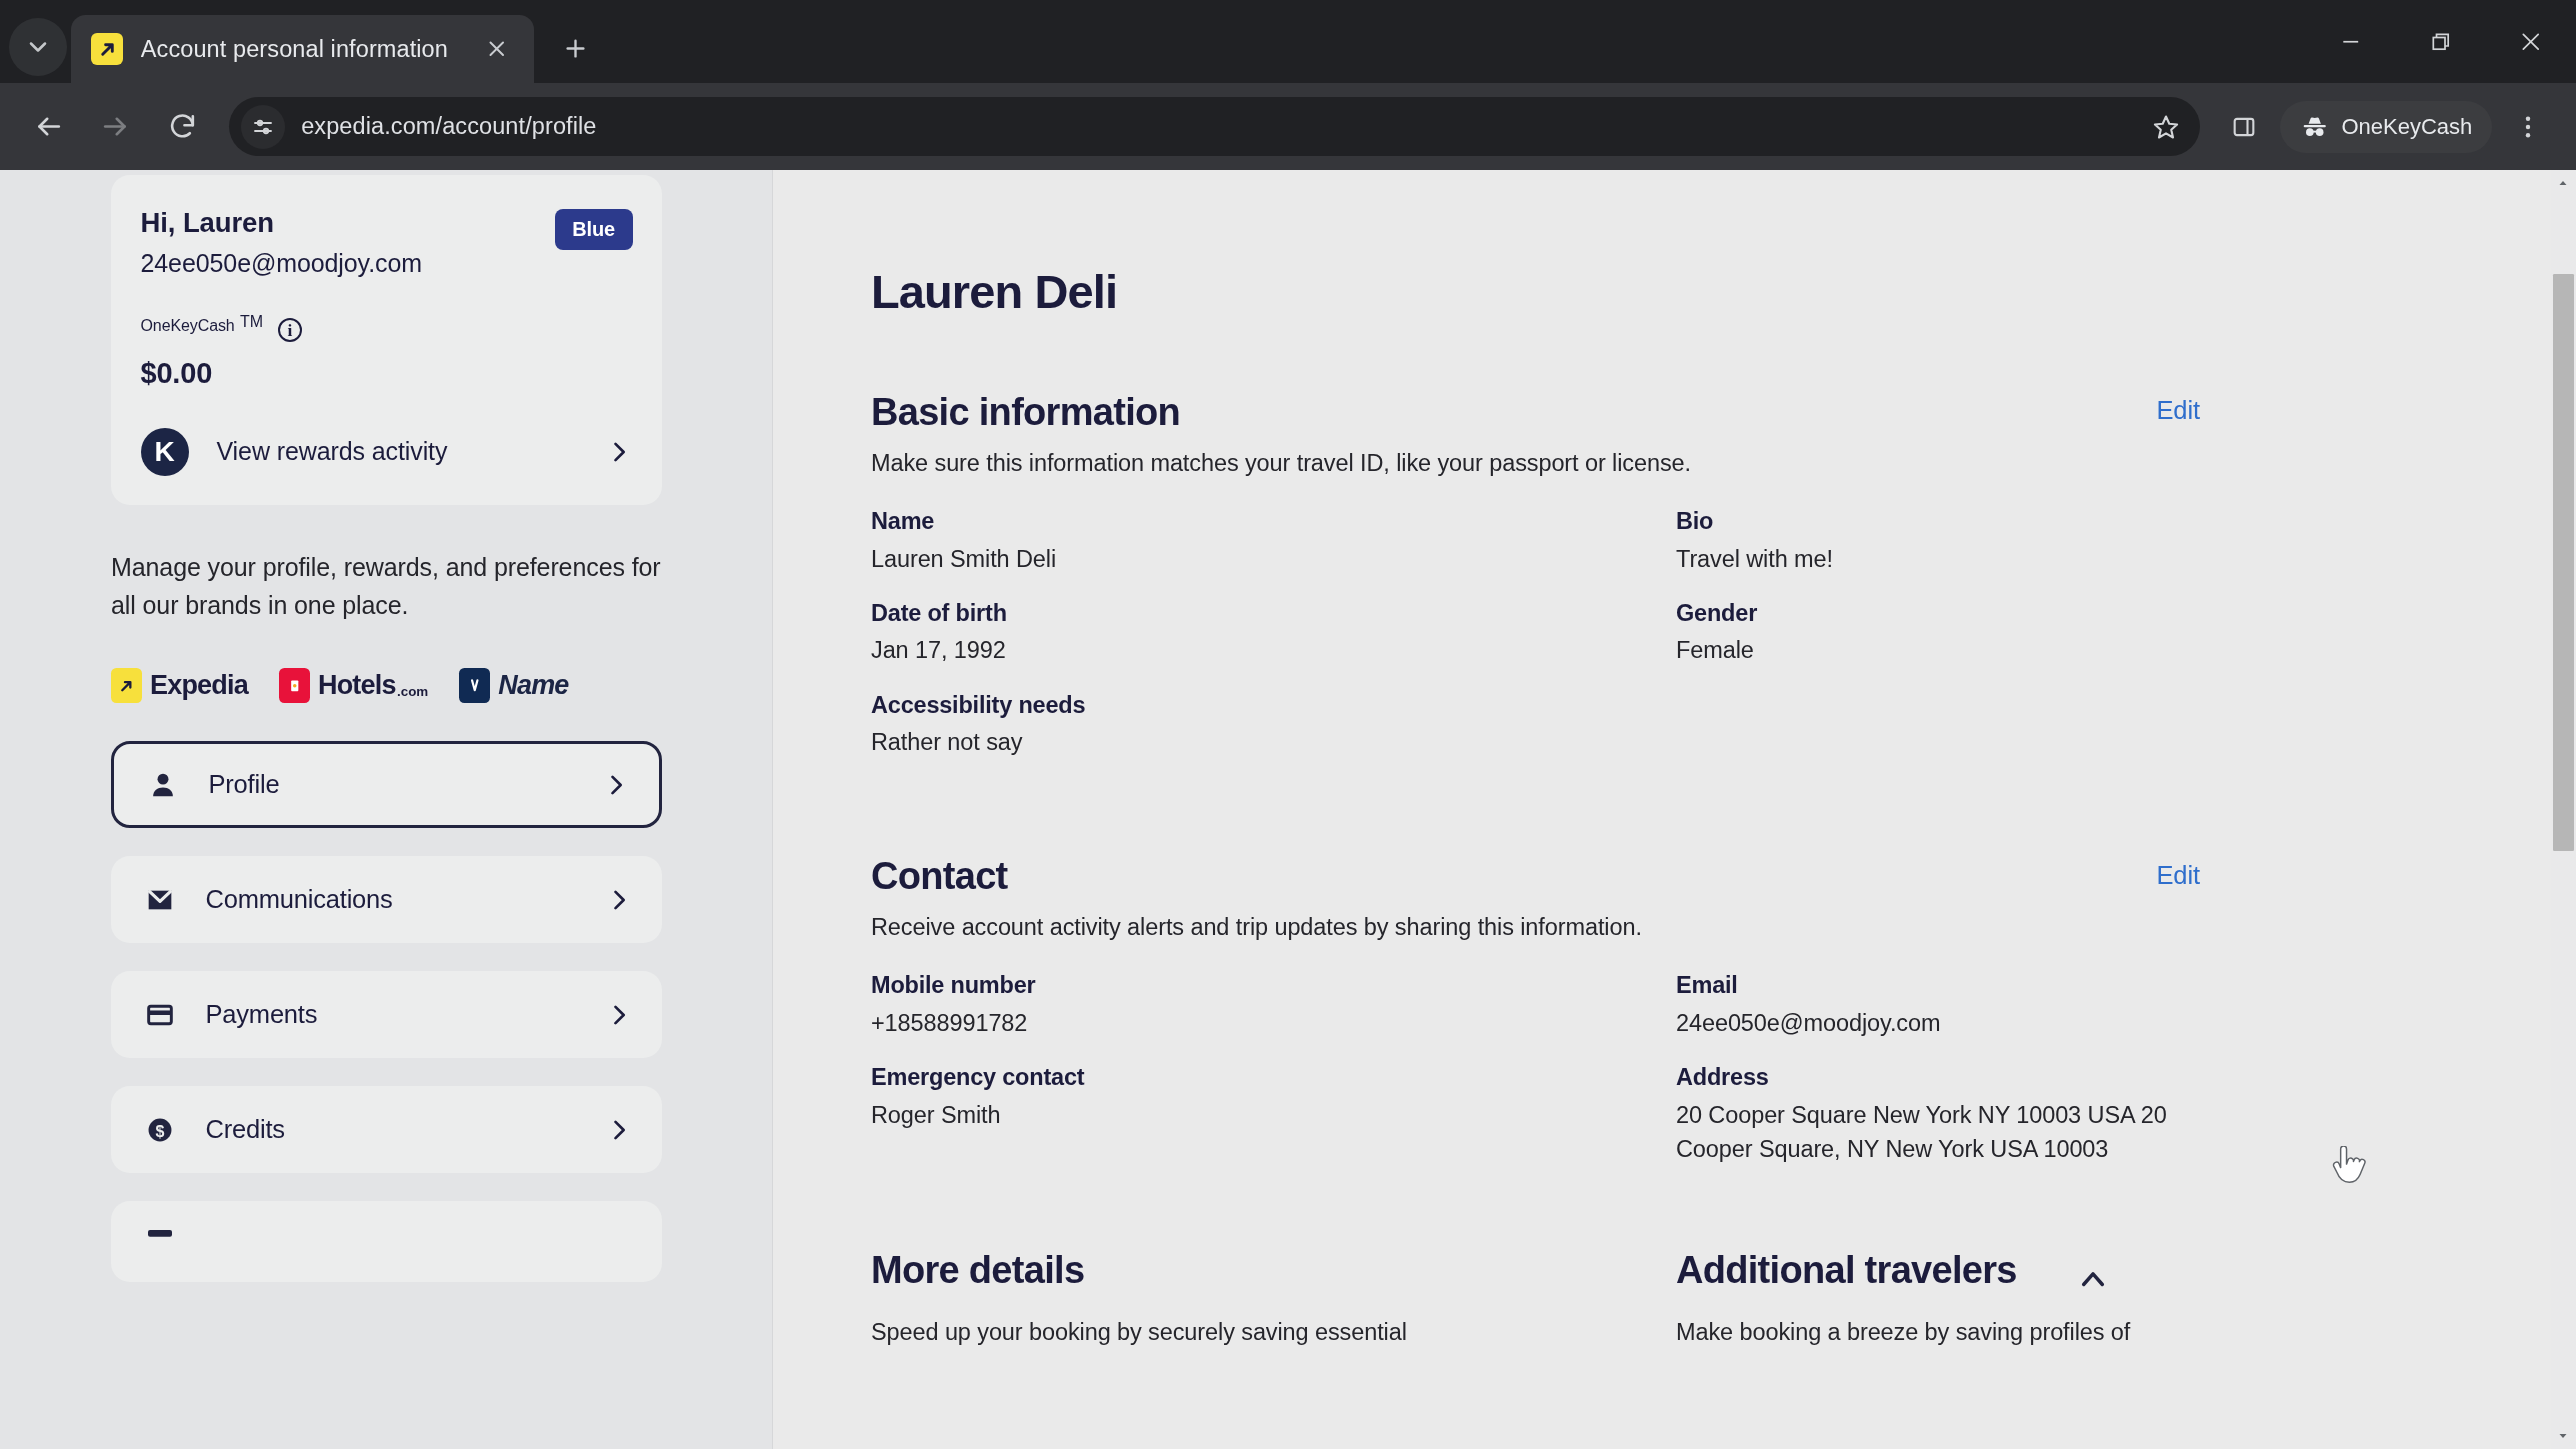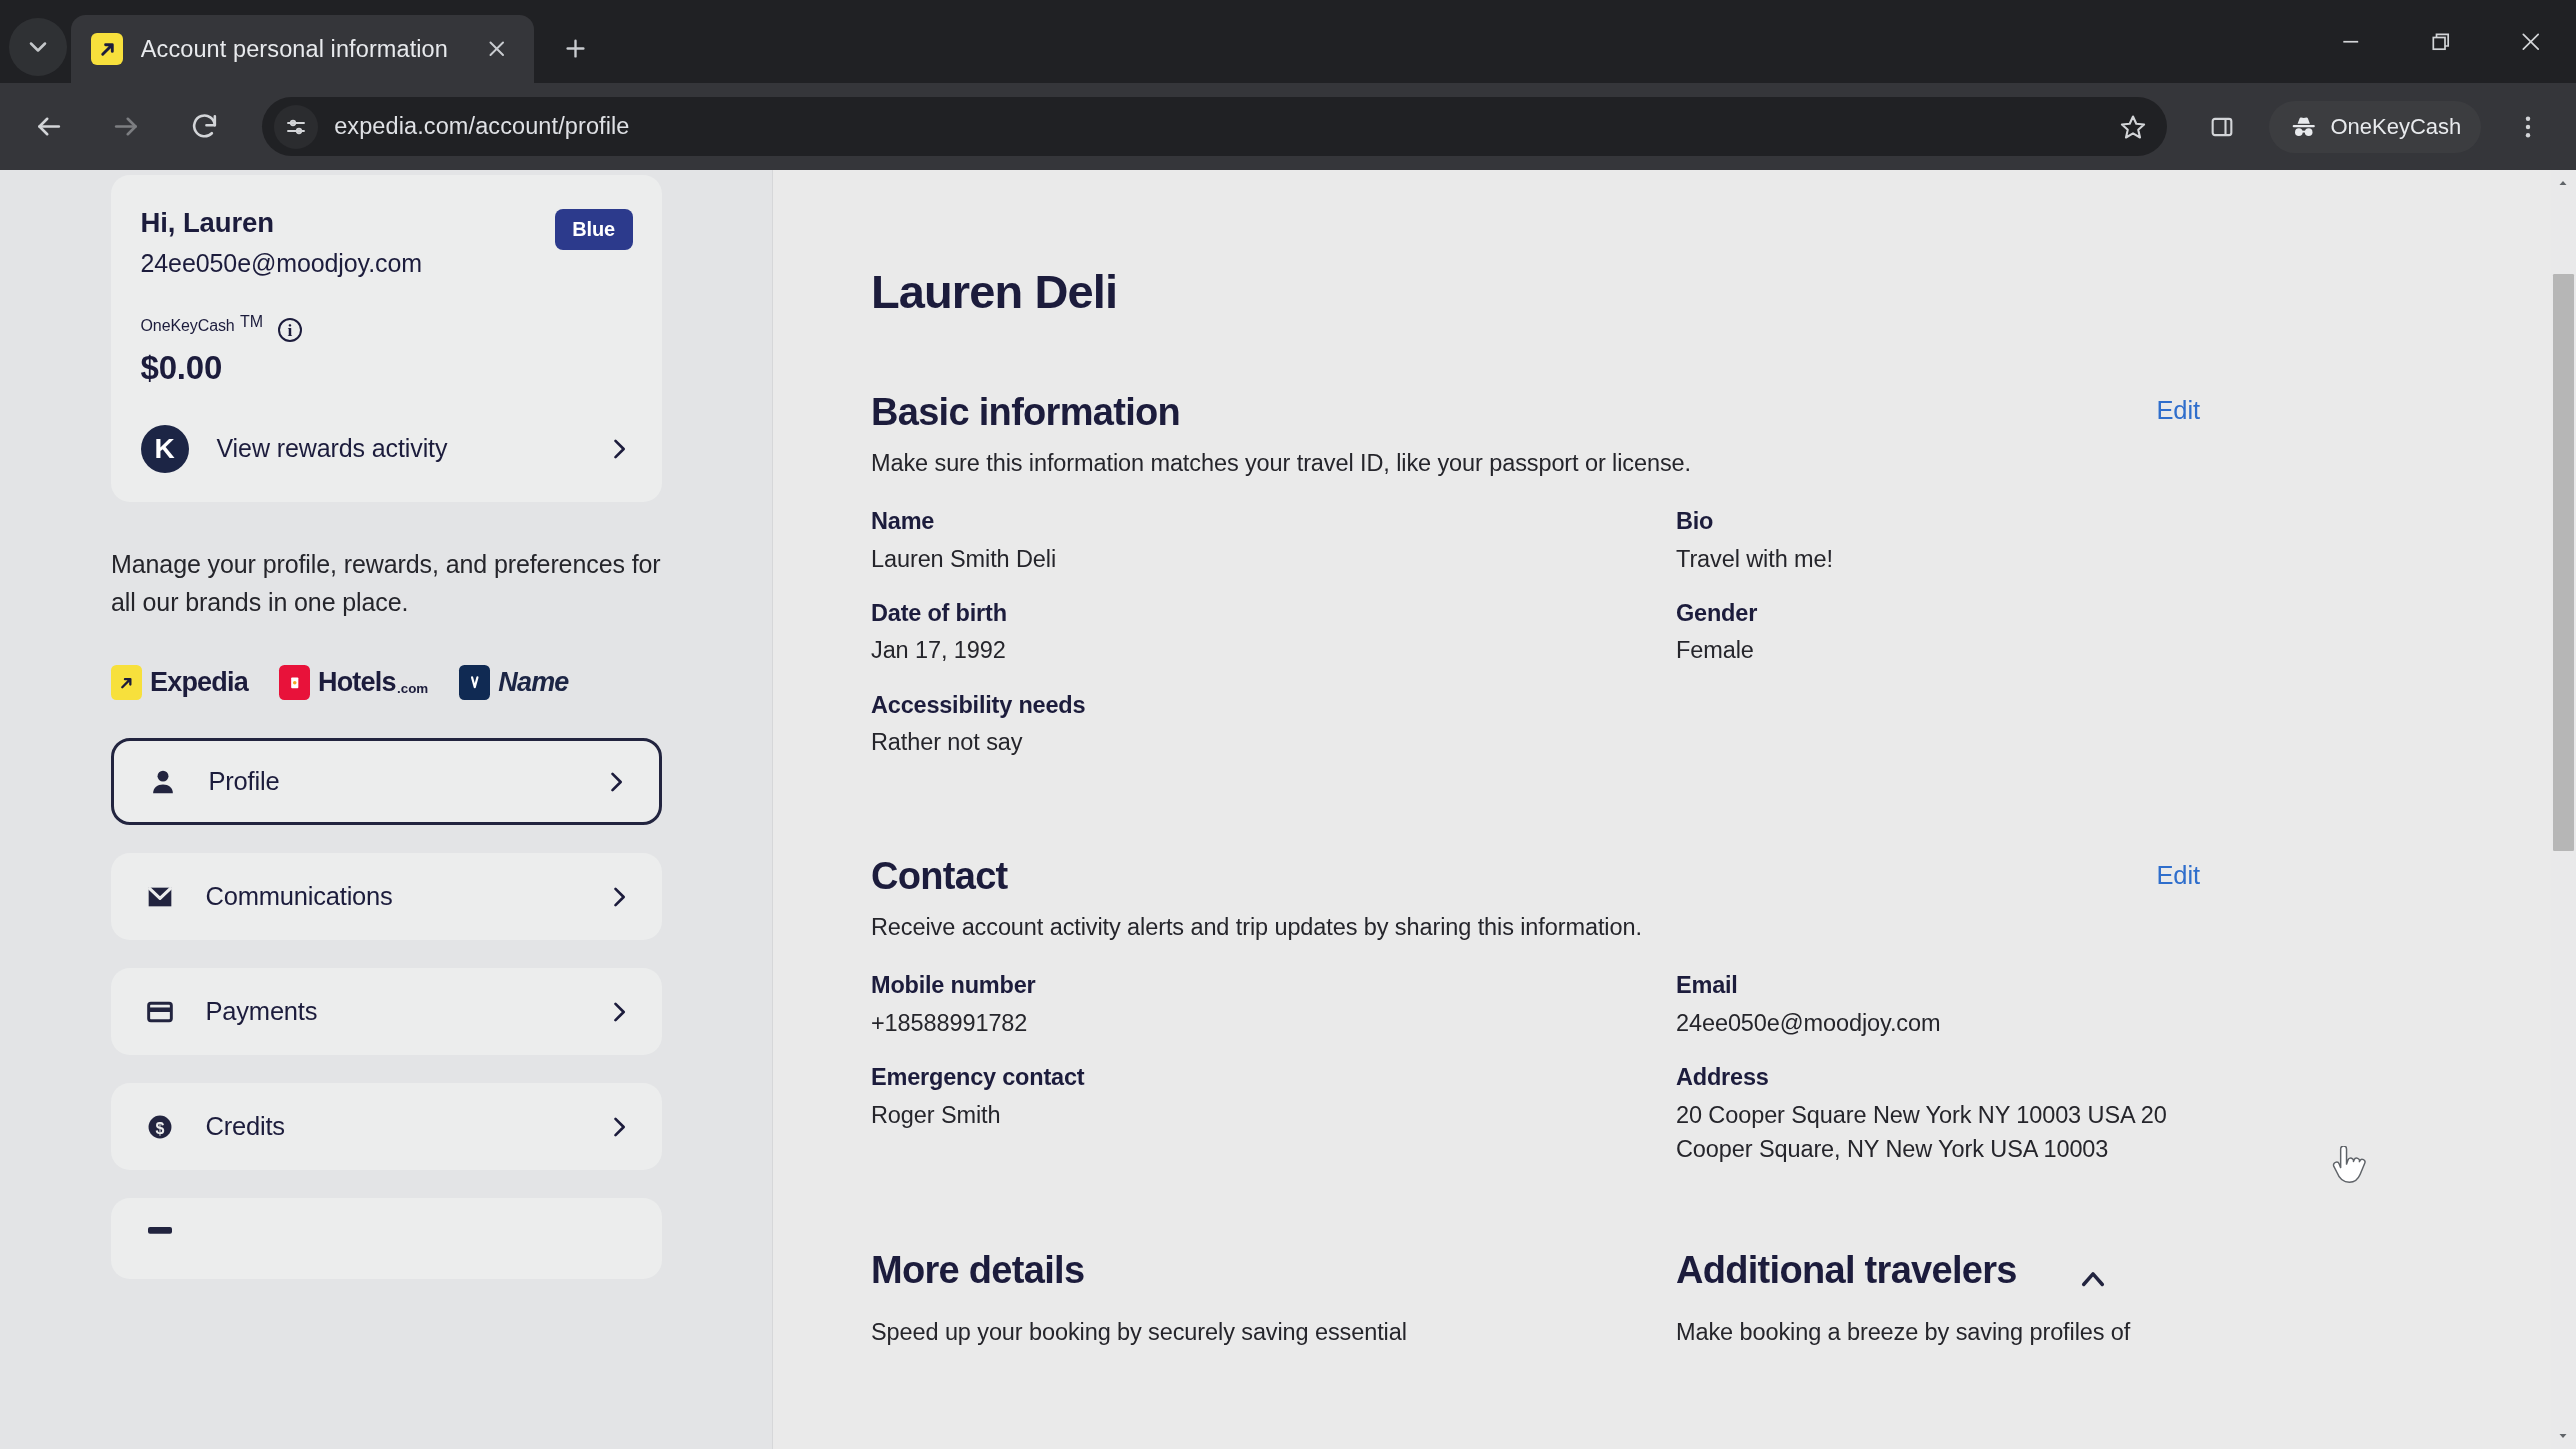--- a/index.html
+++ b/index.html
@@ -60,21 +60,21 @@
   }
   .winbtn {
     width: 90px; height: 83px;
     display: flex; align-items: center; justify-content: center;
   }
   .winbtn svg { width: 25.5px; height: 25.5px; }
 
   
   .toolbar {
     height: 87px; background: #35363a;
-    display: flex; align-items: center; padding: 0 19px; gap: 11px;
+    display: flex; align-items: center; padding: 0 19px;
   }
   .navbtn {
     width: 58px; height: 58px; border-radius: 50%; flex: none;
     display: flex; align-items: center; justify-content: center;
     margin-right: 9.4px;
   }
   .navbtn svg { width: 31px; height: 31px; }
   .navbtn.disabled svg { opacity: .45; }
 
   .omnibox {
@@ -125,21 +125,21 @@
   }
   .okc-row { display: flex; align-items: flex-start; margin-top: 39px; }
   .okc-label { font-size: 16px; color: #1c1c3c; letter-spacing: -0.1px; }
   .okc-tm { font-size: 16px; color: #1c1c3c; margin-left: 5.4px; position: relative; top: -4px; }
   .okc-info {
     width: 24px; height: 24px; border-radius: 50%; border: 2px solid #1c1c3c;
     margin-left: 14.8px; position: relative; top: 1.3px; flex: none;
     display: flex; align-items: center; justify-content: center;
     font-size: 17.4px; font-weight: 700; color: #1c1c3c; font-family: "Liberation Serif", serif;
   }
-  .okc-amount { font-size: 33px; font-weight: 700; color: #1c1c3c; margin-top: 8px; letter-spacing: -0.2px; }
+  .okc-amount { font-size: 29px; font-weight: 700; color: #1c1c3c; margin-top: 16px; letter-spacing: -0.2px; }
 
   .rewards-row {
     display: flex; align-items: center; margin-top: 38px;
   }
   .k-logo {
     width: 48px; height: 48px; border-radius: 50%; background: #1c2545;
     display: flex; align-items: center; justify-content: center; flex: none;
     color: #fff; font-size: 28px; font-weight: 700;
   }
   .rewards-label { font-size: 25px; color: #1c1c3c; margin-left: 28px; flex: 1; letter-spacing: -0.1px; }

